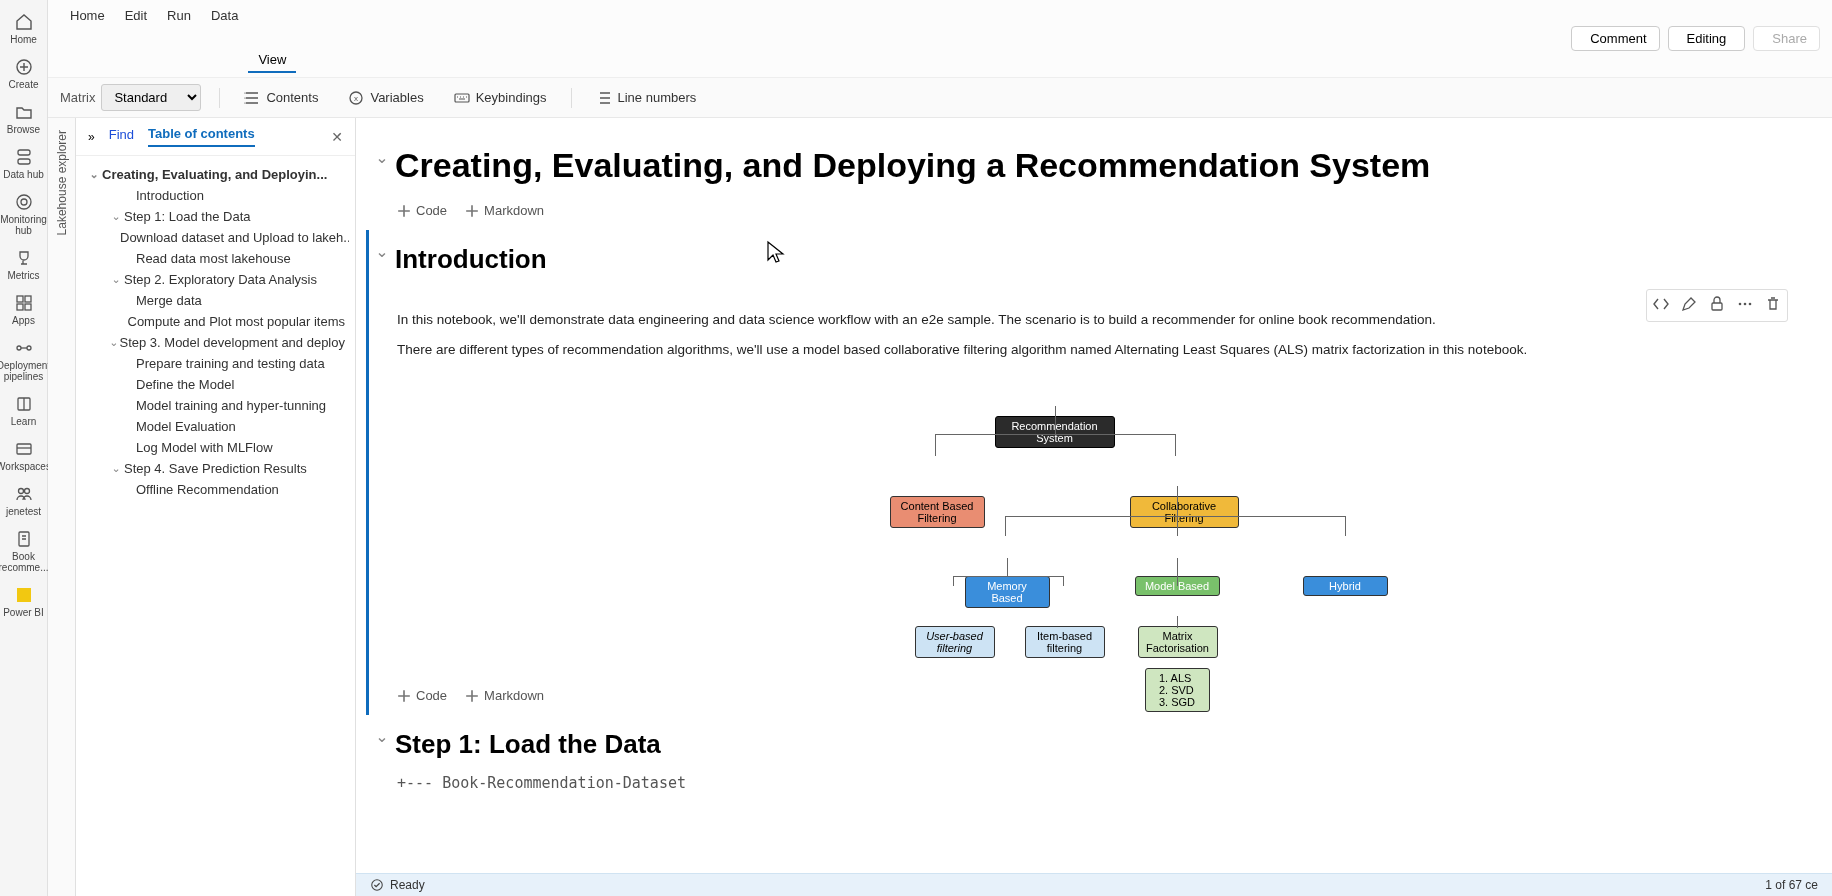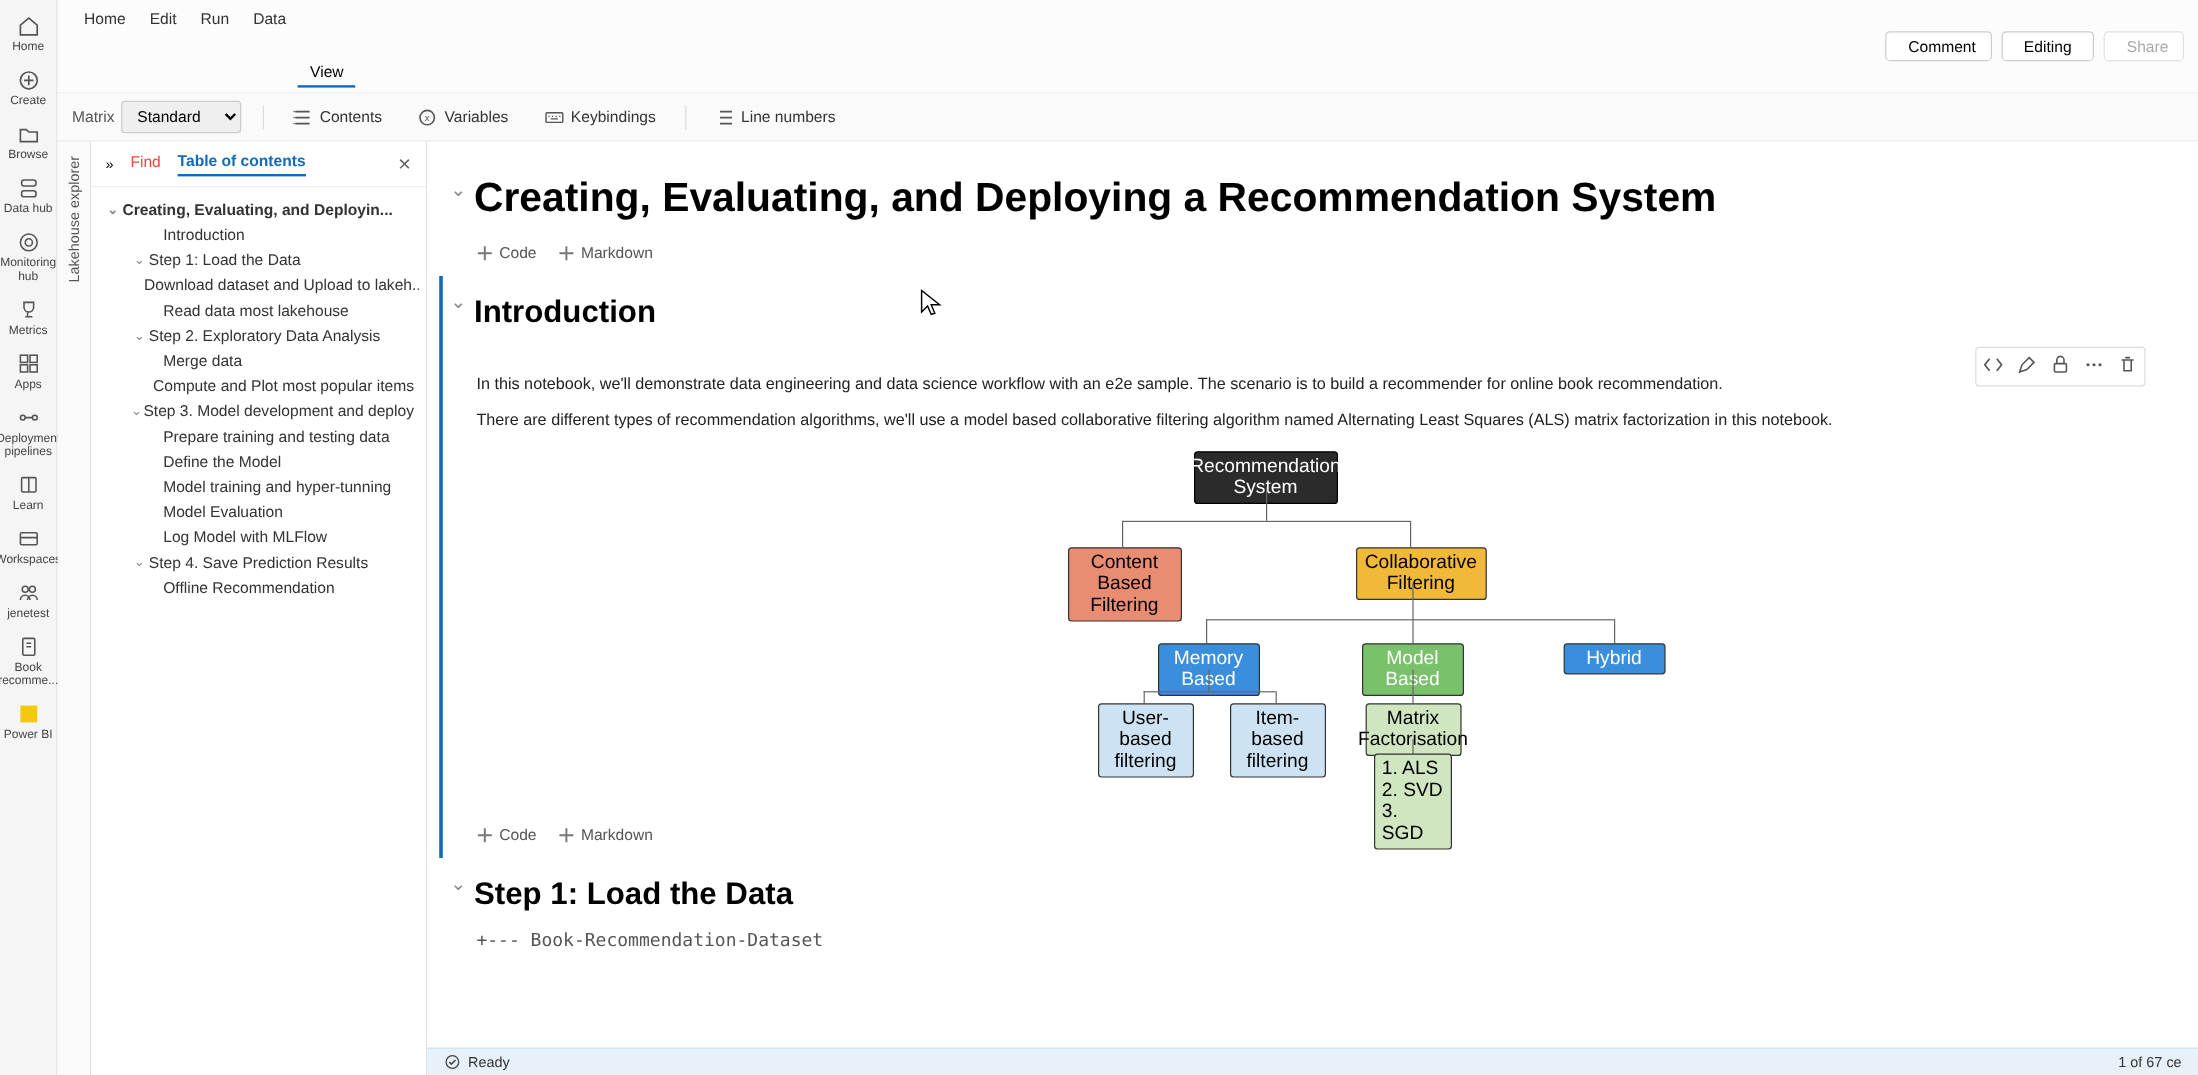--- a/index.html
+++ b/index.html
@@ -21,21 +21,21 @@
 .toolbar select{padding:4px 8px;border:1px solid #ccc;border-radius:3px;font-size:13px;min-width:100px;}
 .tb-btn{display:flex;align-items:center;gap:6px;font-size:13px;color:#333;cursor:pointer;padding:4px 6px;}
 .tb-btn svg{width:16px;height:16px;}
 .tb-sep{width:1px;height:20px;background:#ddd;}
 .content-area{flex:1;display:flex;min-height:0;}
 .vertical-tab{width:28px;background:#fafafa;border-right:1px solid #e0e0e0;display:flex;align-items:flex-start;justify-content:center;}
 .vertical-tab span{writing-mode:vertical-rl;transform:rotate(180deg);font-size:12px;color:#555;padding:12px 0;}
 .toc-panel{width:280px;background:#fff;border-right:1px solid #e0e0e0;display:flex;flex-direction:column;}
 .toc-header{display:flex;align-items:center;padding:8px 12px;border-bottom:1px solid #eee;gap:14px;}
 .toc-header .collapse-ico{cursor:pointer;font-size:12px;}
-.toc-header .tab{font-size:13px;color:#ef4444;cursor:pointer;padding-bottom:4px;}
+.toc-header .tab{font-size:13px;color:#1d4ed8;cursor:pointer;padding-bottom:4px;}
 .toc-header .tab.active{color:#0f6cbd;font-weight:600;border-bottom:2px solid #0f6cbd;}
 .toc-header .close-x{margin-left:auto;cursor:pointer;color:#666;font-size:14px;}
 .toc-list{flex:1;overflow:auto;padding:8px 6px;}
 .toc-row{display:flex;align-items:center;padding:3px 4px;font-size:13px;color:#333;cursor:pointer;white-space:nowrap;overflow:hidden;text-overflow:ellipsis;}
 .toc-row .chev{width:16px;display:inline-flex;justify-content:center;color:#888;font-size:11px;}
 .toc-row.bold{font-weight:600;}
 .toc-row.indent1{padding-left:26px;}
 .toc-row.indent2{padding-left:38px;}
 .toc-footer{border-top:1px solid #eee;padding:10px 12px;background:#fff;display:flex;align-items:center;gap:8px;}
 .toc-footer input[type=checkbox]{width:16px;height:16px;accent-color:#0f6cbd;}
@@ -59,21 +59,21 @@
 .cell-toolbar svg{width:16px;height:16px;}
 .intro-wrap{position:relative;}
 .para{font-size:13.5px;color:#222;line-height:1.6;padding:4px 0;}
 .diagram{display:flex;justify-content:center;padding:12px 0 4px 0;}
 .status-bar{display:flex;align-items:center;padding:4px 14px;background:#e7f1fa;border-top:1px solid #d0e3f2;font-size:12px;color:#333;}
 .status-bar svg{width:14px;height:14px;margin-right:6px;}
 .status-right{margin-left:auto;}
 .cursor-arrow{position:absolute;left:410px;top:122px;pointer-events:none;}
 
 .dg{position:relative;width:520px;height:300px;}
-.dg-box{position:absolute;border:1px solid #333;border-radius:3px;font-size:16px;display:flex;align-items:center;justify-content:center;text-align:center;padding:3px 6px;}
+.dg-box{position:absolute;border:1px solid #333;border-radius:3px;font-size:11px;display:flex;align-items:center;justify-content:center;text-align:center;padding:3px 6px;margin-top:40px;}
 .dg-line{position:absolute;background:#666;}
 .code-preview{font-family:monospace;font-size:15px;color:#555;padding:6px 0 0 28px;}
 </style>
 </head>
 <body>
 
 <div class="app">
   <div class="left-rail">
 
   <div class="rail-item">
@@ -401,21 +401,21 @@
                   <div class="dg-line" style="left:160px;top:140px;width:1px;height:20px;"></div>
                   <div class="dg-line" style="left:332px;top:140px;width:1px;height:20px;"></div>
                   <div class="dg-line" style="left:500px;top:140px;width:1px;height:20px;"></div>
                   <div class="dg-box" style="left:120px;top:160px;width:85px;background:#3a8edb;color:#fff;">Memory Based</div>
                   <div class="dg-box" style="left:290px;top:160px;width:85px;background:#79c16b;color:#fff;">Model Based</div>
                   <div class="dg-box" style="left:458px;top:160px;width:85px;background:#3a8edb;color:#fff;">Hybrid</div>
                   <div class="dg-line" style="left:162px;top:182px;width:1px;height:18px;"></div>
                   <div class="dg-line" style="left:108px;top:200px;width:110px;height:1px;"></div>
                   <div class="dg-line" style="left:108px;top:200px;width:1px;height:10px;"></div>
                   <div class="dg-line" style="left:218px;top:200px;width:1px;height:10px;"></div>
-                  <div class="dg-box" style="left:70px;top:210px;width:80px;background:#cde3f4;white-space:pre-line;">User-based
+                  <div class="dg-box" style="left:70px;top:210px;width:80px;background:#cde3f4;white-space:pre-line;font-style:italic;">User-based
 filtering</div>
                   <div class="dg-box" style="left:180px;top:210px;width:80px;background:#cde3f4;white-space:pre-line;">Item-based
 filtering</div>
                   <div class="dg-line" style="left:332px;top:182px;width:1px;height:28px;"></div>
                   <div class="dg-box" style="left:293px;top:210px;width:80px;background:#cfe6c0;white-space:pre-line;">Matrix
 Factorisation</div>
                   <div class="dg-line" style="left:332px;top:240px;width:1px;height:12px;"></div>
                   <div class="dg-box" style="left:300px;top:252px;width:65px;background:#cfe6c0;white-space:pre-line;text-align:left;padding-left:6px;">1. ALS
 2. SVD
 3. SGD</div>

